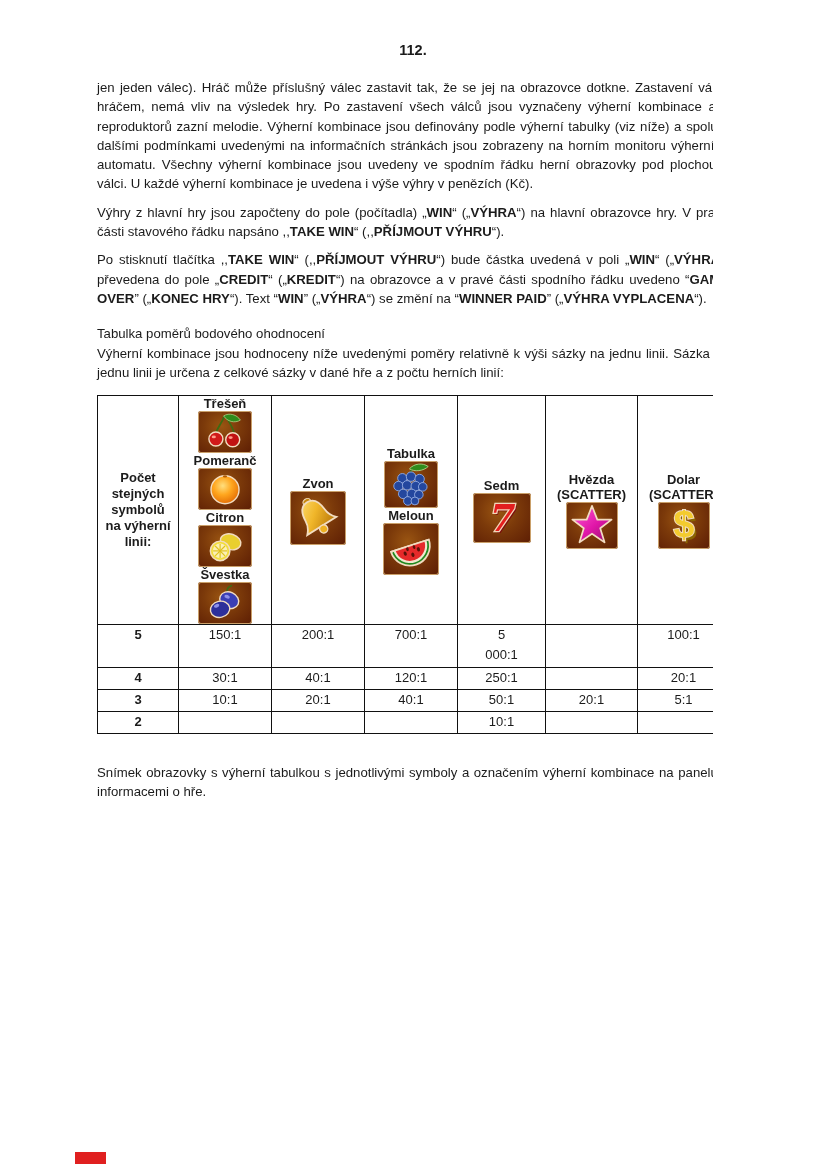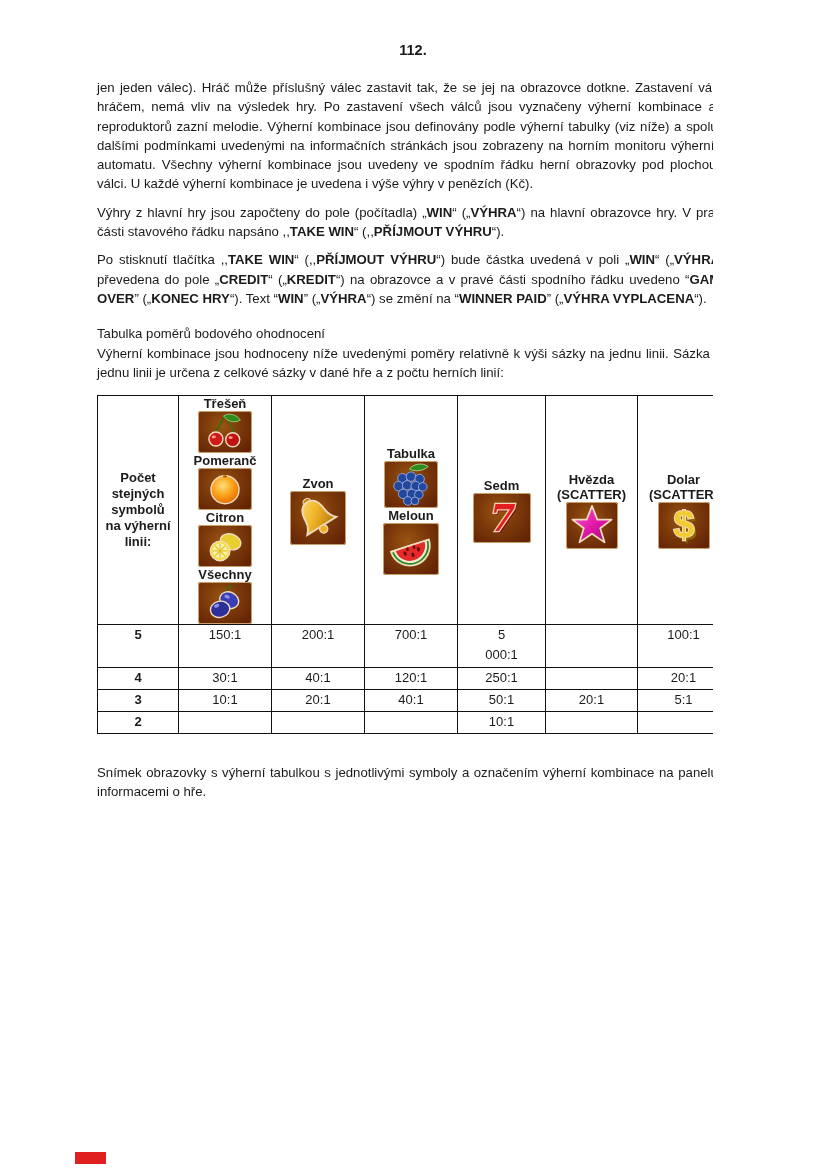--- a/index.html
+++ b/index.html
@@ -104,21 +104,21 @@
                 <circle cx="23" cy="37" r="14" fill="#f2dd3a" stroke="#f2dcc0" stroke-width="2"></circle>
                 <circle cx="23" cy="37" r="10.5" fill="#faf0b4"></circle>
                 <g stroke="#dfc01a" stroke-width="1.6">
                   <line x1="23" y1="27" x2="23" y2="47"></line>
                       <line x1="13" y1="37" x2="33" y2="37"></line>
                   <line x1="16" y1="30" x2="30" y2="44"></line>
                       <line x1="30" y1="30" x2="16" y2="44"></line>
                 </g>
               </svg>
             </div>
-            <div class="symlabel">Všechny</div>
+            <div class="symlabel">Švestka</div>
             <div class="tile t-fruit">
               <svg viewBox="0 0 60 60">
                 <path d="M33 13 C33 8 36 6 40 5" stroke="#3c6b12" stroke-width="2.5" fill="none"></path>
                 <ellipse cx="36" cy="26" rx="14" ry="11.5" fill="#3a3eb4" stroke="#f2dcc0" stroke-width="2" transform="rotate(24 36 26)"></ellipse>
                 <ellipse cx="23" cy="39" rx="14" ry="11.5" fill="#2d2f9a" stroke="#f2dcc0" stroke-width="2" transform="rotate(-12 23 39)"></ellipse>
                 <ellipse cx="18" cy="34" rx="4" ry="2.5" fill="#8d90e8" transform="rotate(-20 18 34)"></ellipse>
                 <ellipse cx="33" cy="21" rx="4" ry="2.5" fill="#8d90e8" transform="rotate(20 33 21)"></ellipse>
               </svg>
             </div>
           </div>

